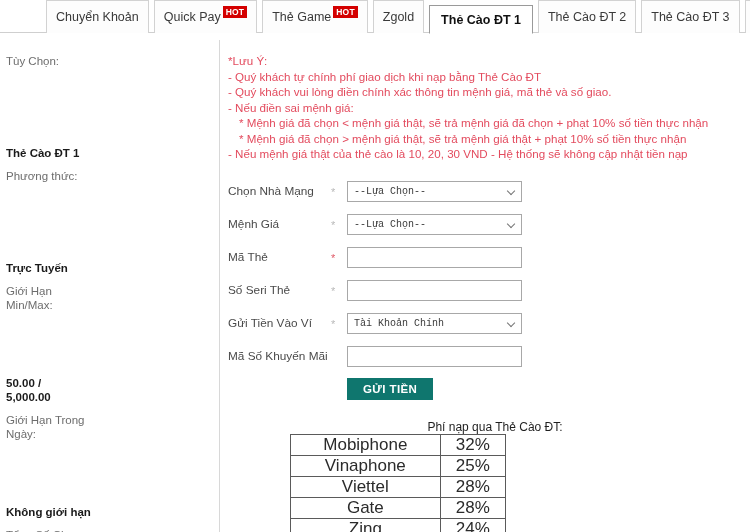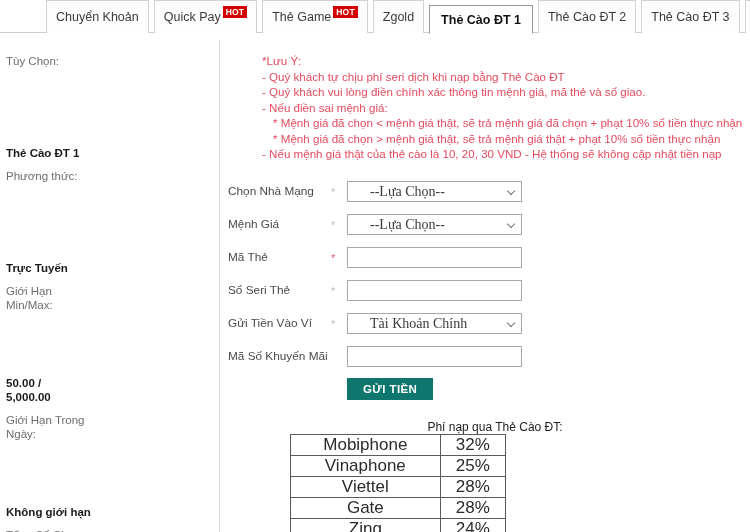--- a/index.html
+++ b/index.html
@@ -116,21 +116,21 @@
     height: 492px;
   }
 
   
   #notice {
     color: #e34b5e;
     font-size: 11.6px;
     line-height: 15.5px;
     padding-top: 13px;
   }
-  #notice .nline { display: block; margin-left: 34px; }
+  #notice .nline { display: block; }
   #notice .indent { padding-left: 11px; }
 
   
   #form {
     margin-top: 18px;
   }
   .frow {
     display: flex;
     align-items: center;
     height: 23px;
@@ -151,24 +151,24 @@
     padding-top: 3px;
     box-sizing: border-box;
   }
   .fstar.red { color: #e05a68; }
   .fctl {
     width: 175px;
     height: 21px;
     box-sizing: border-box;
     border: 1px solid #a8a8a8;
     background: #ffffff;
-    font-family: Liberation Serif, serif;
-    font-size: 14px;
+    font-family: Liberation Mono, monospace;
+    font-size: 10px;
     color: #3a3a3a;
-    padding: 0 22px;
+    padding: 0 6px;
     outline: none;
   }
   .selwrap {
     position: relative;
     width: 175px;
     height: 21px;
   }
   .selwrap .fctl {
     width: 175px;
     padding-right: 20px;
@@ -298,21 +298,21 @@
     <div class="info-row">
       <div class="info-label">Tổng Số Cho Phép:</div>
       <div class="info-value">Không giới hạn</div>
     </div>
   </div>
 
 <div id="main">
 
   <div id="notice" style="color: rgb(227, 75, 94);">
       <span class="nline">*Lưu Ý:</span>
-      <span class="nline">- Quý khách tự chịu phí seri dịch khi nạp bằng Thẻ Cào ĐT</span>
+      <span class="nline">- Quý khách tự chính phí giao dịch khi nạp bằng Thẻ Cào ĐT</span>
       <span class="nline">- Quý khách vui lòng điền chính xác thông tin mệnh giá, mã thẻ và số giao.</span>
       <span class="nline">- Nếu điền sai mệnh giá:</span>
       <span class="nline indent">* Mệnh giá đã chọn &lt; mệnh giá thật, sẽ trả mệnh giá đã chọn + phạt 10% số tiền thực nhận</span>
       <span class="nline indent">* Mệnh giá đã chọn &gt; mệnh giá thật, sẽ trả mệnh giá thật + phạt 10% số tiền thực nhận</span>
       <span class="nline">- Nếu mệnh giá thật của thẻ cào là 10, 20, 30 VND - Hệ thống sẽ không cập nhật tiền nạp</span>
     </div>
 
   <div id="form">
       <div class="frow">
         <div class="flabel">Chọn Nhà Mạng</div>

